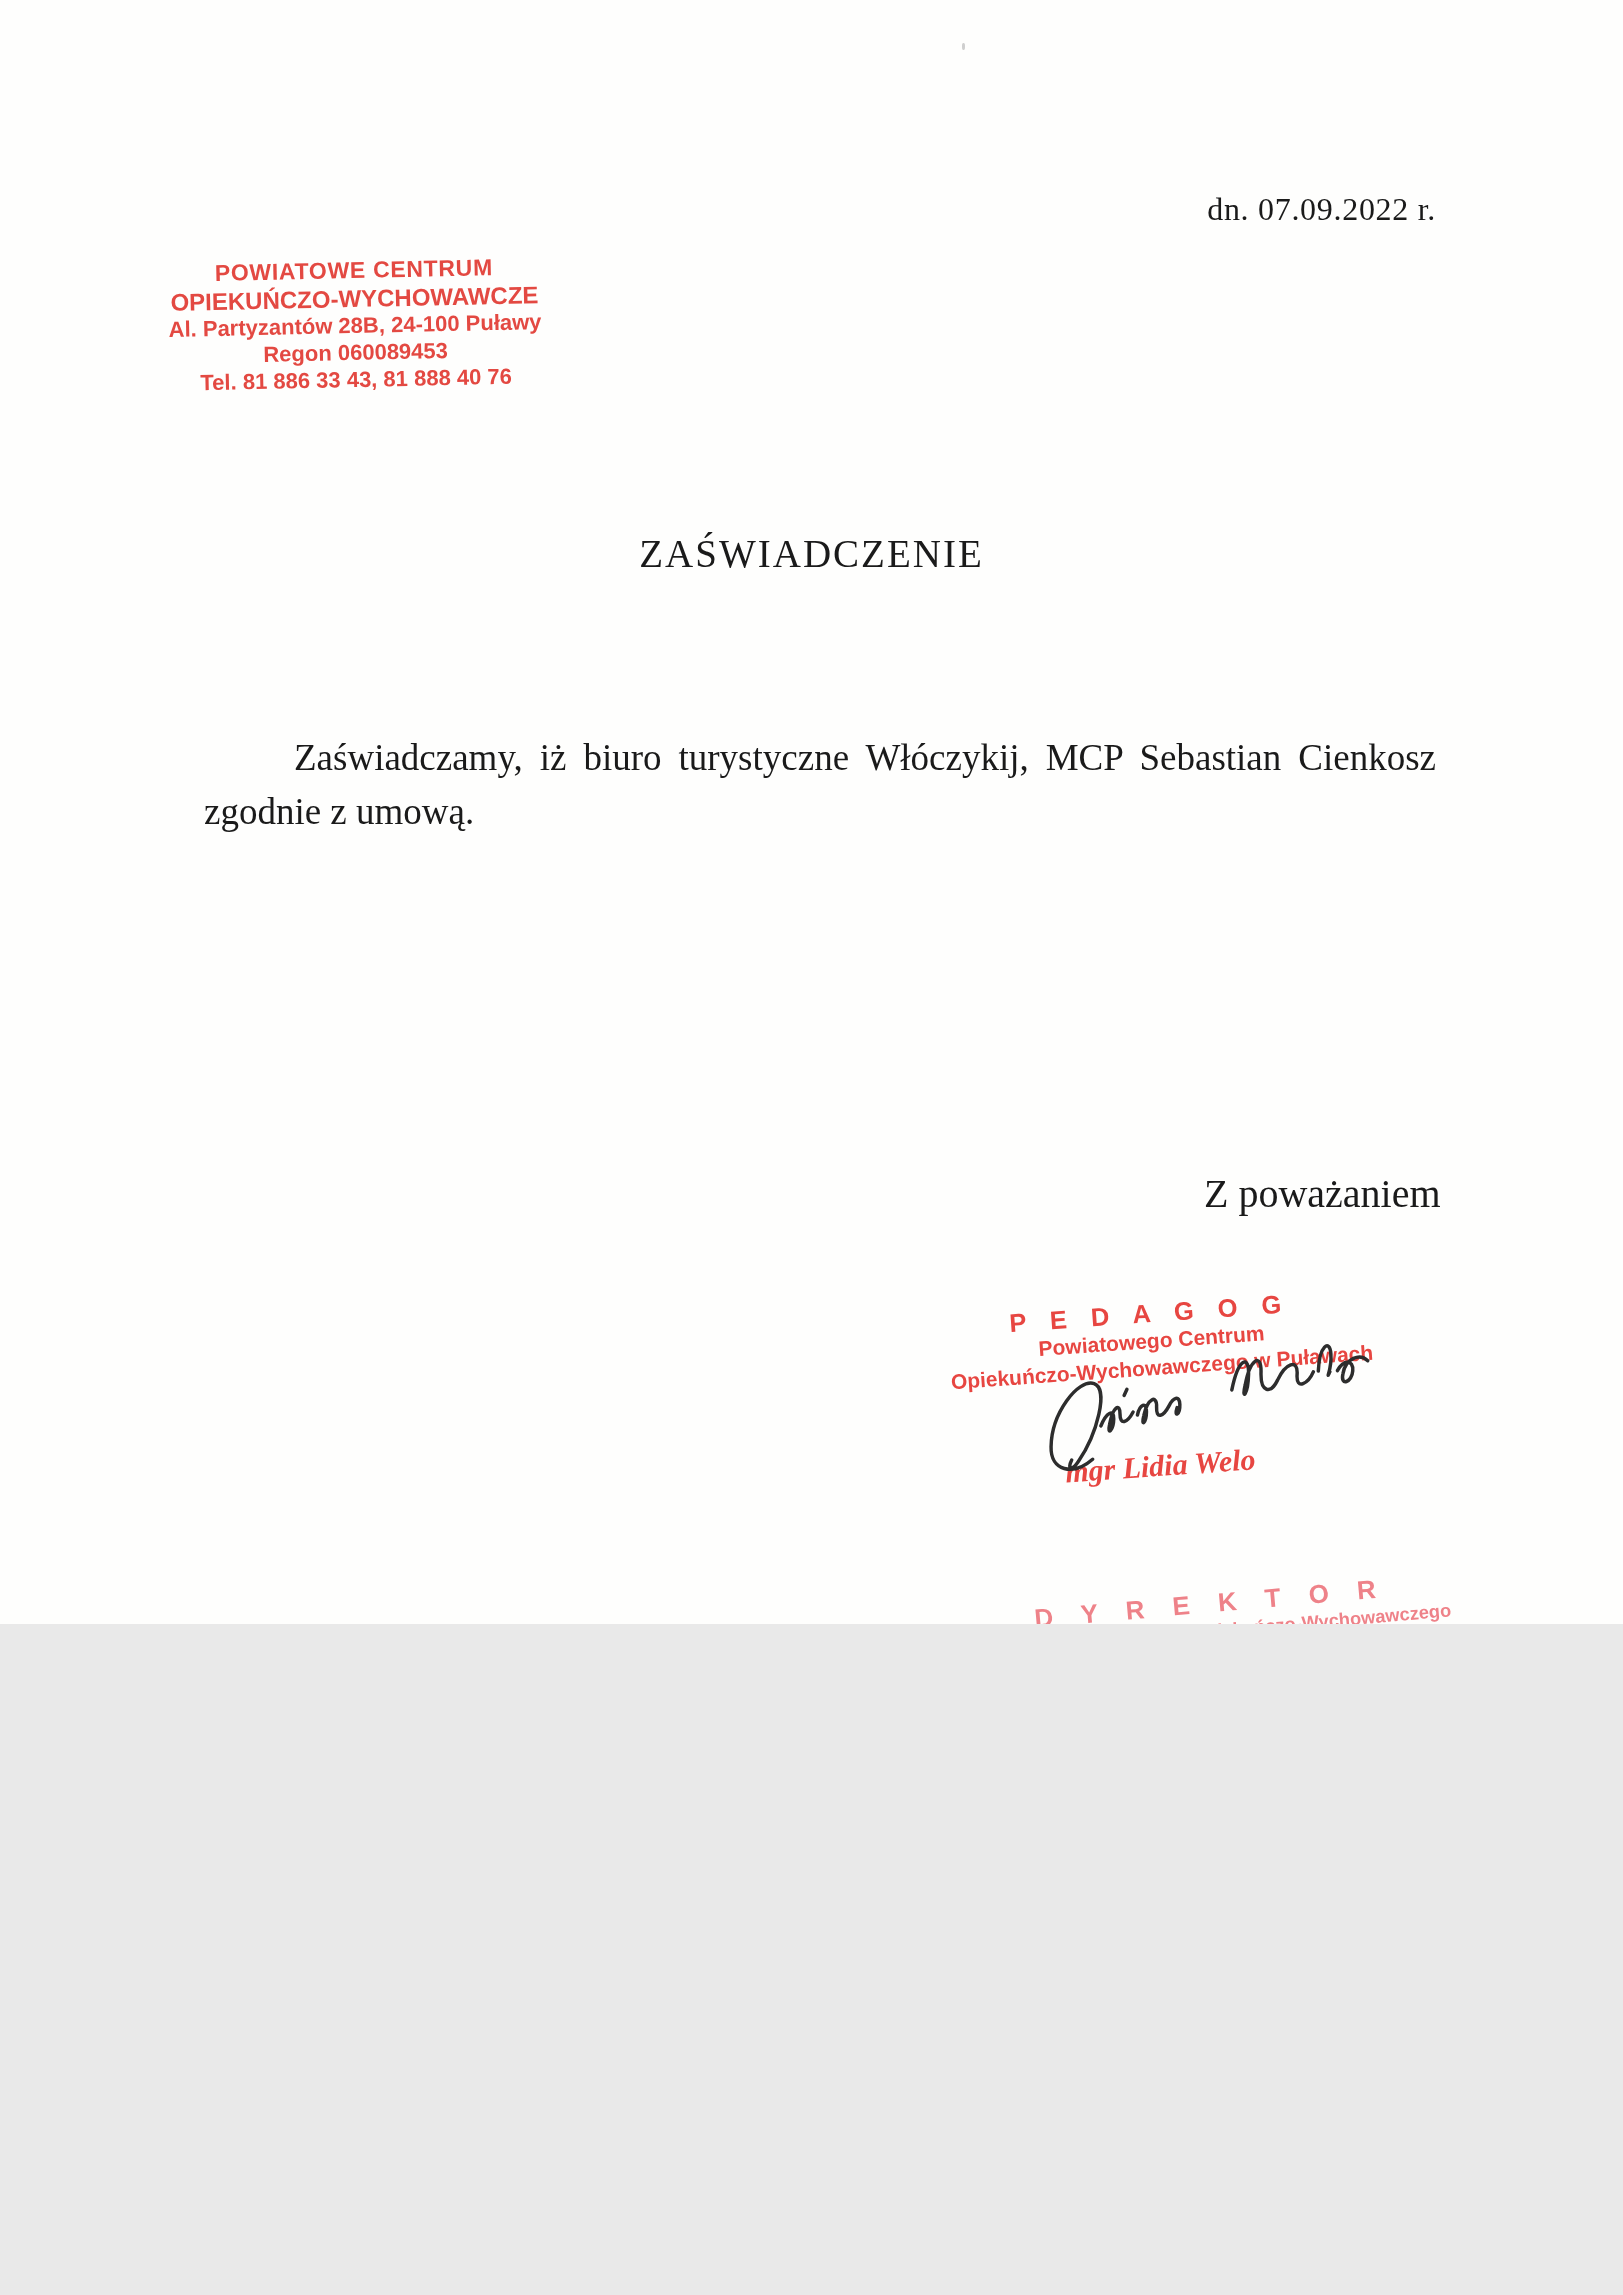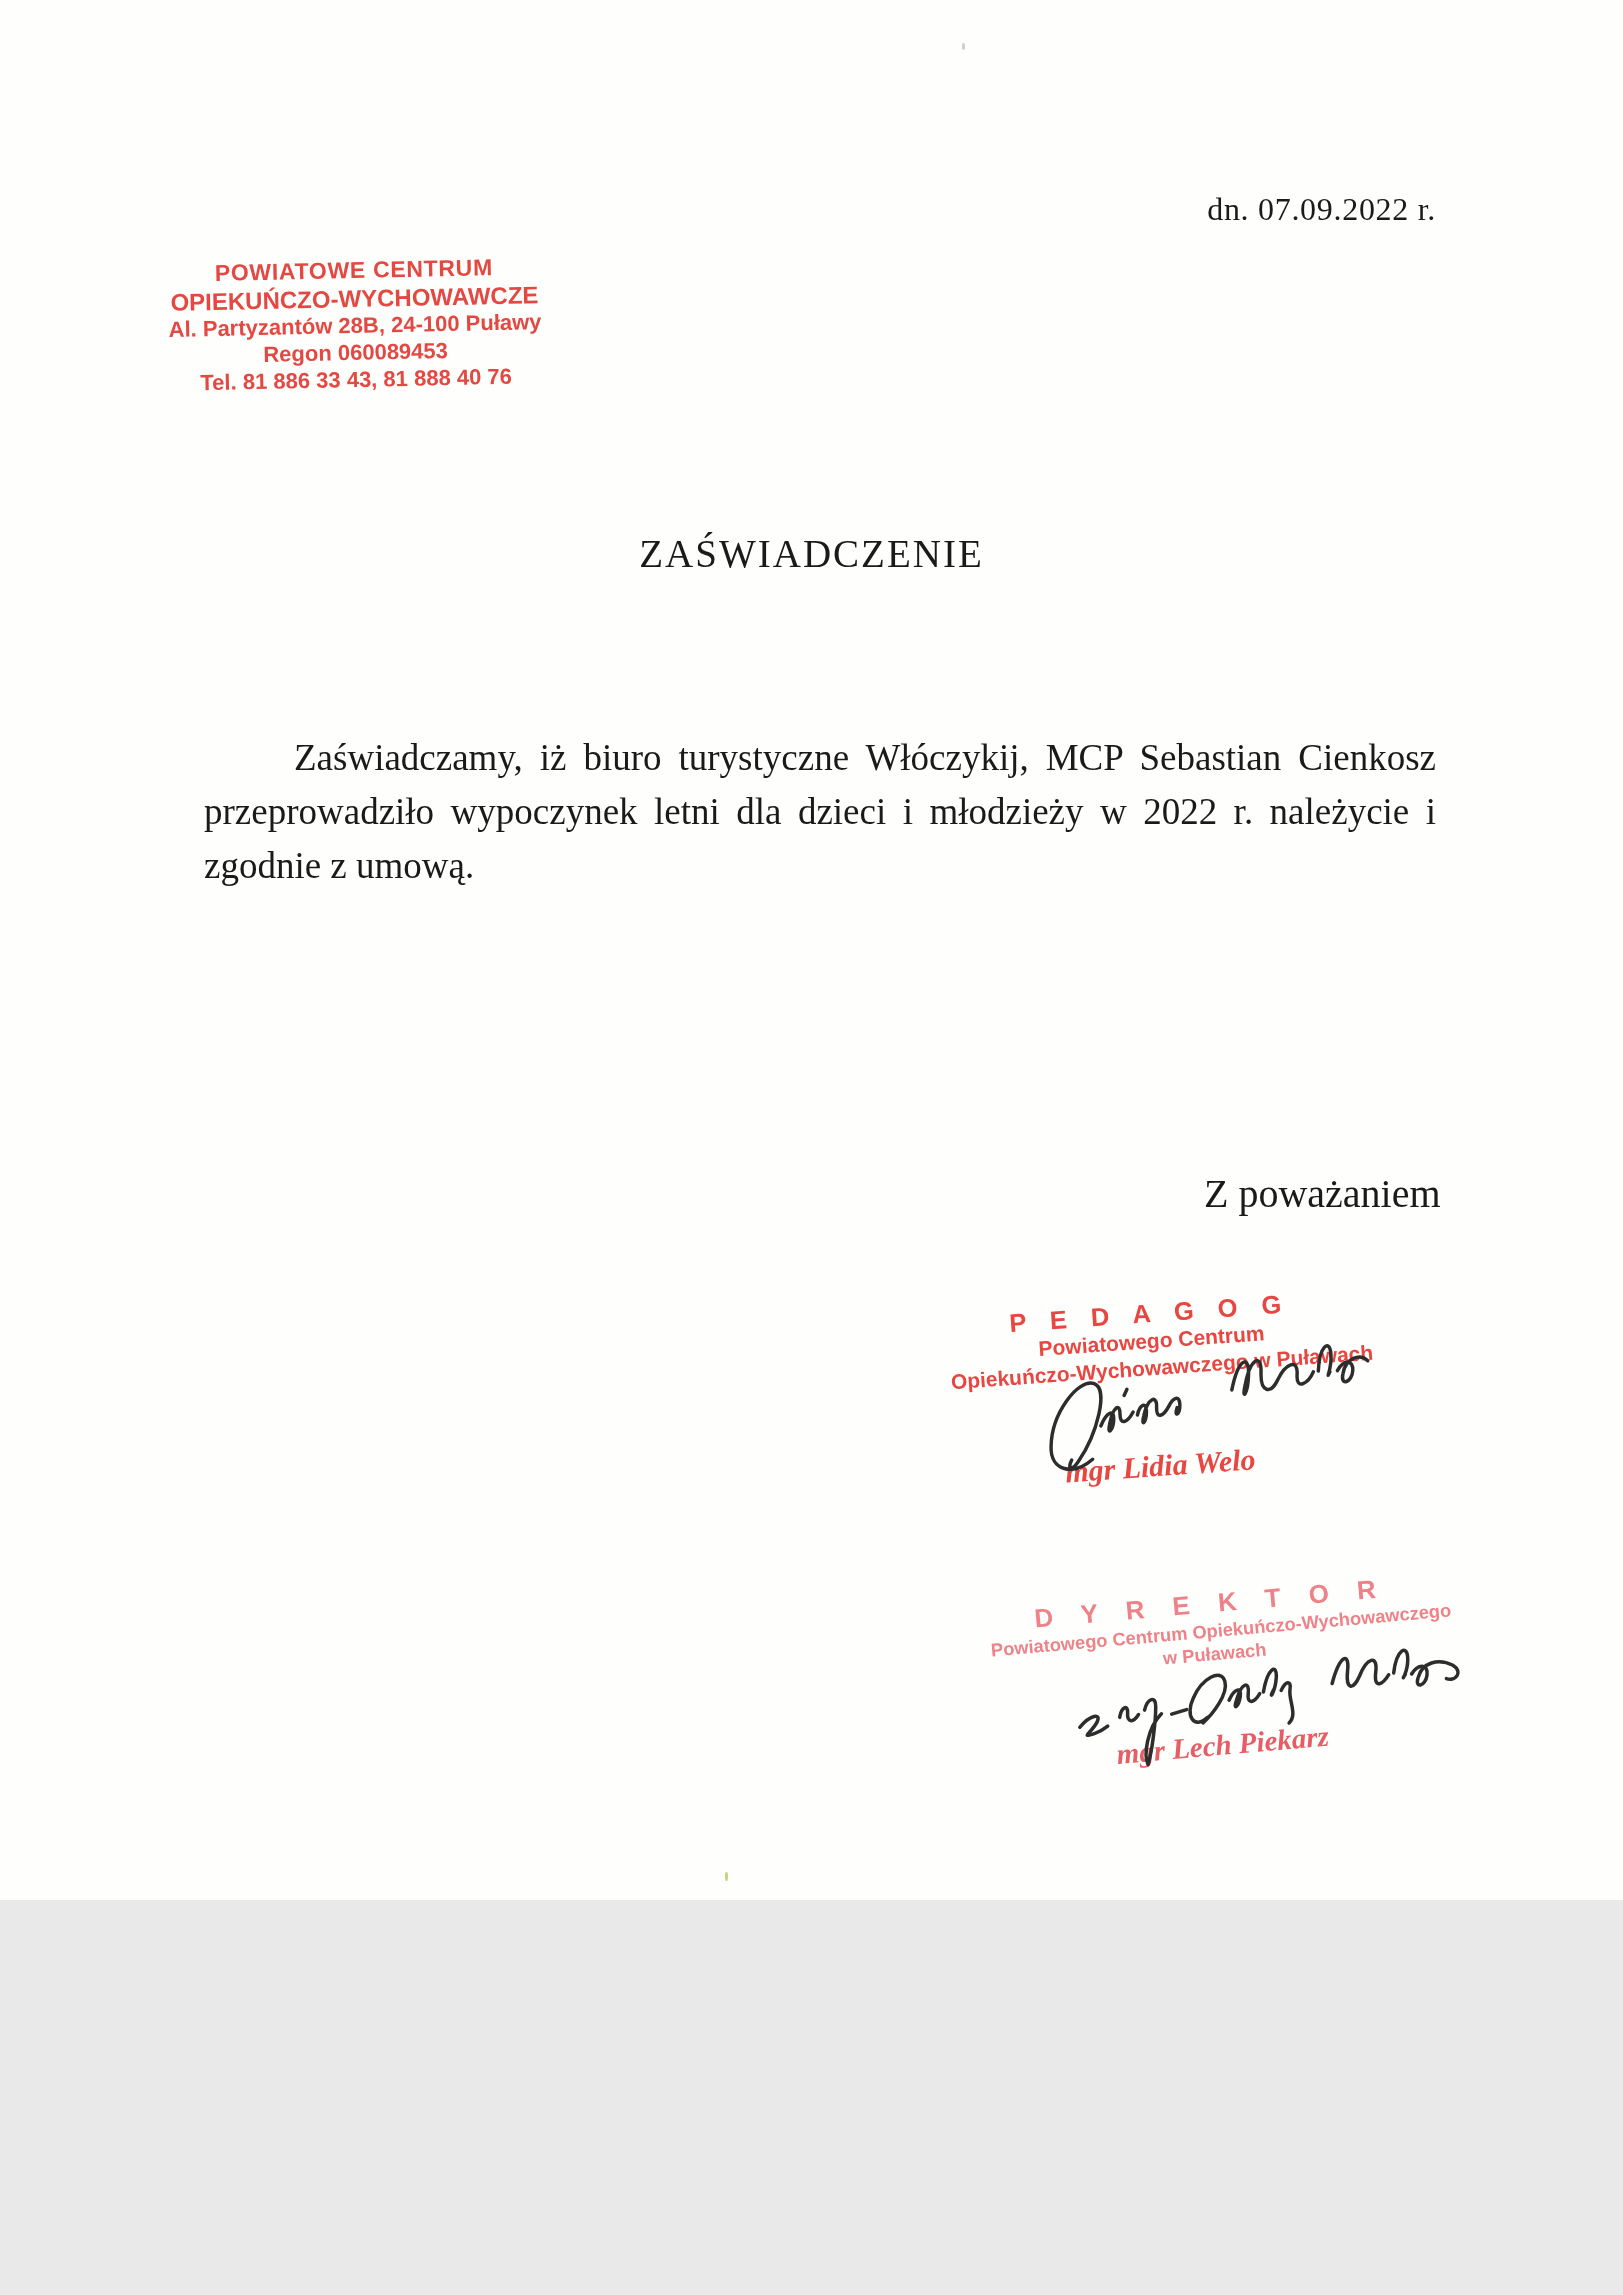--- a/index.html
+++ b/index.html
@@ -3,21 +3,21 @@
 <meta charset="utf-8">
 <style>
   html, body {
     margin: 0;
     padding: 0;
     background: #e9e9e9;
   }
   .page {
     position: relative;
     width: 1623px;
-    height: 1900px;
+    height: 1624px;
     margin: 0 auto;
     background: #fefefdу;
     background-color: #fefefd;
     overflow: hidden;
     font-family: "Liberation Serif", serif;
     color: #1a1a1a;
   }
 
   
   .date-line {
@@ -183,21 +183,20 @@
     <div class="s2">OPIEKUŃCZO-WYCHOWAWCZE</div>
     <div class="s3">Al. Partyzantów 28B, 24-100 Puławy</div>
     <div class="s4">Regon 060089453</div>
     <div class="s5">Tel. 81 886 33 43, 81 888 40 76</div>
   </div>
 
   <h1 class="doc-title">ZAŚWIADCZENIE</h1>
 
   <div class="body-paragraph">
     <div class="pline first">Zaświadczamy, iż biuro turystyczne Włóczykij, MCP Sebastian Cienkosz</div>
-    <div class="pline">przeprowadziło wypoczynek letni dla dzieci i młodzieży w 2022 r. należycie i</div>
     <div class="pline last">zgodnie z umową.</div>
   </div>
 
   <div class="closing-line">Z poważaniem</div>
 
   <div class="sig-stamp pedagog-stamp" style="color: rgb(230, 59, 54);">
     <div class="role">P E D A G O G</div>
     <div class="org">Powiatowego Centrum</div>
     <div class="org">Opiekuńczo-Wychowawczego w Puławach</div>
     <div class="signed-name">mgr Lidia Welo</div>

